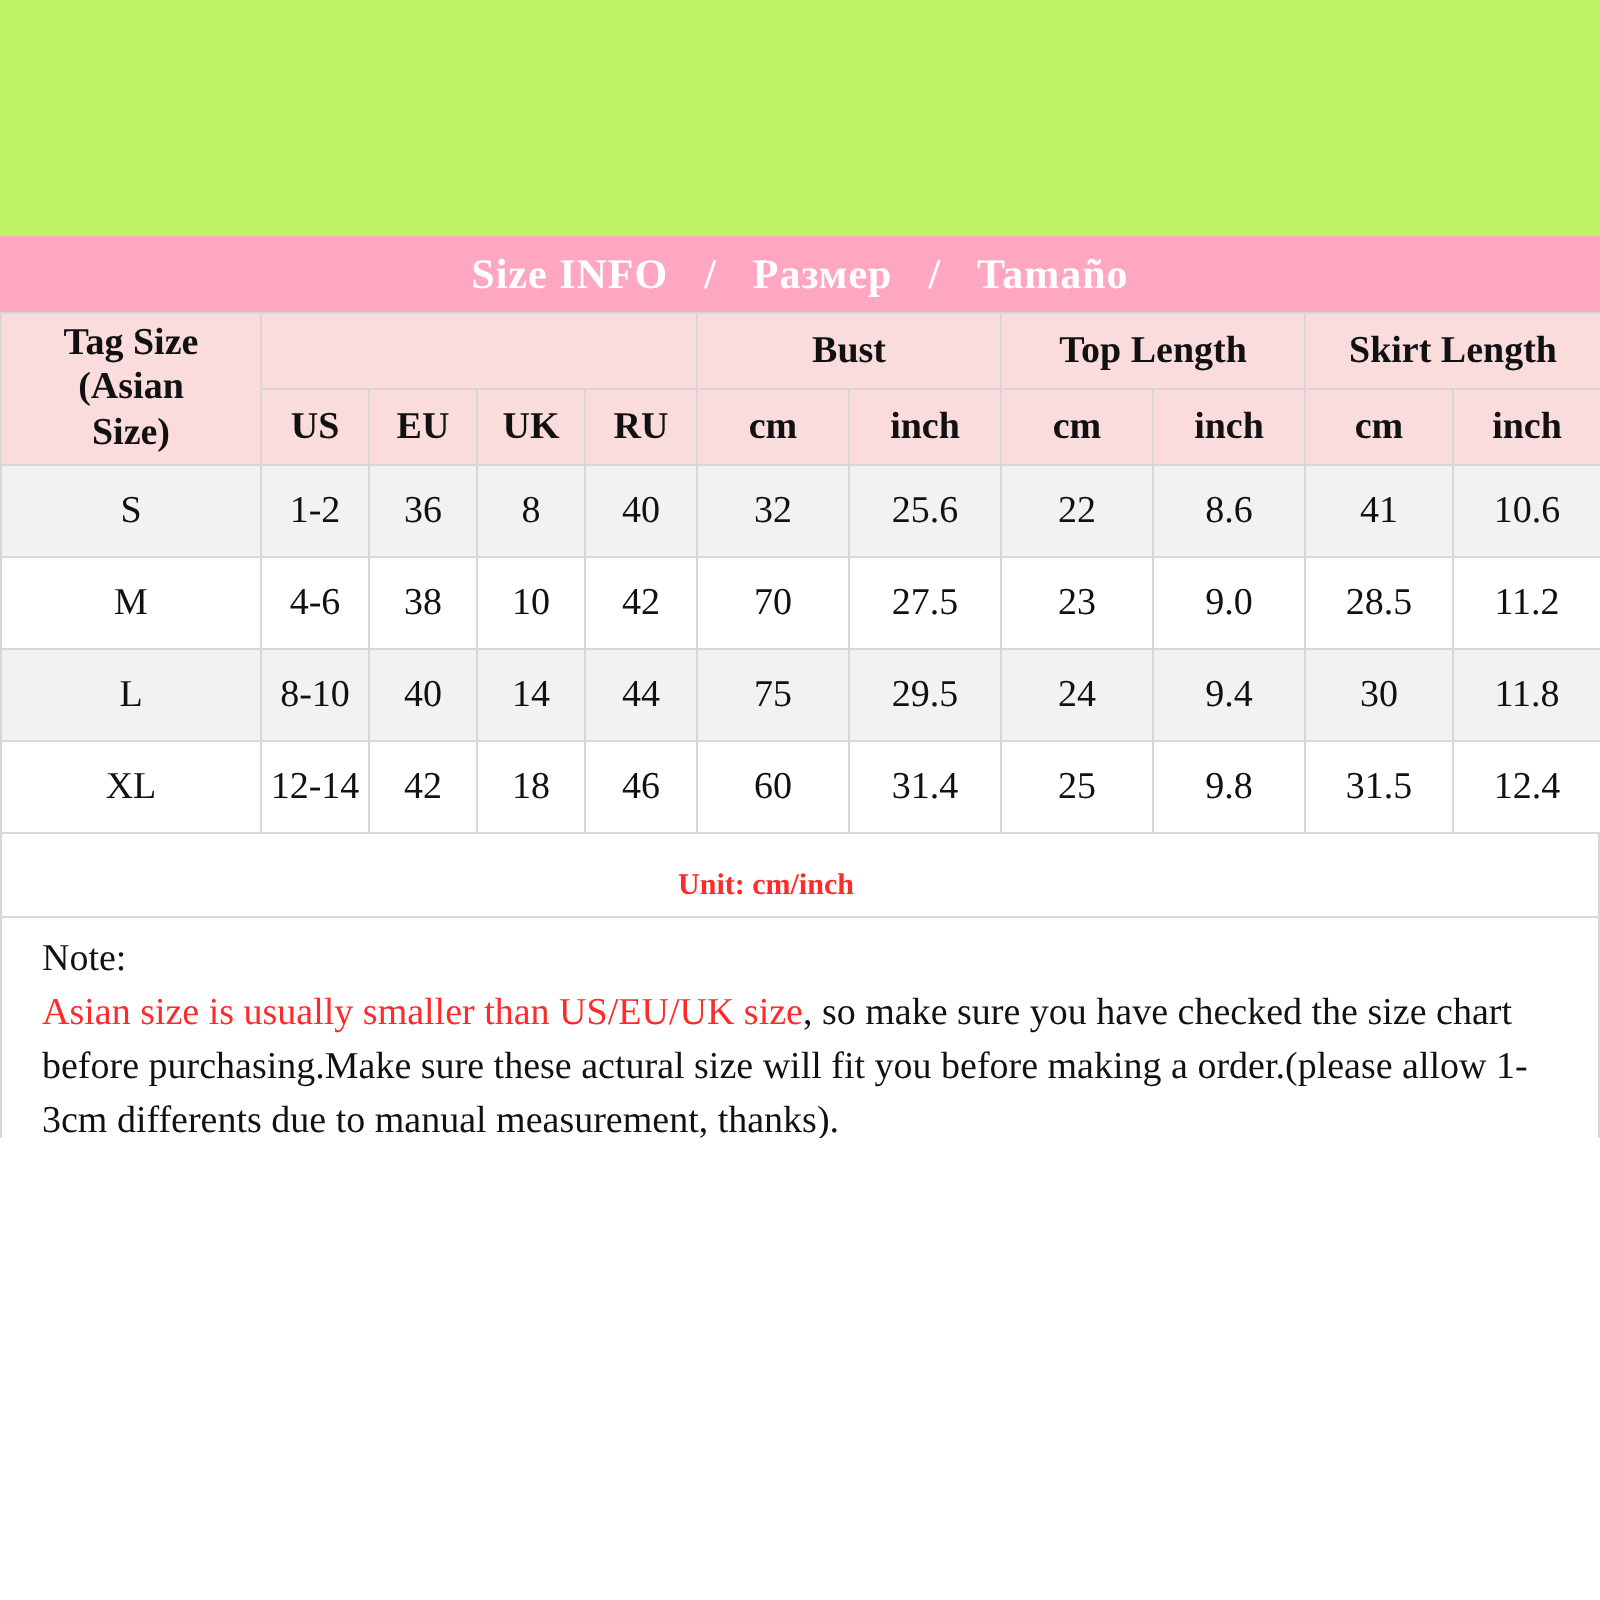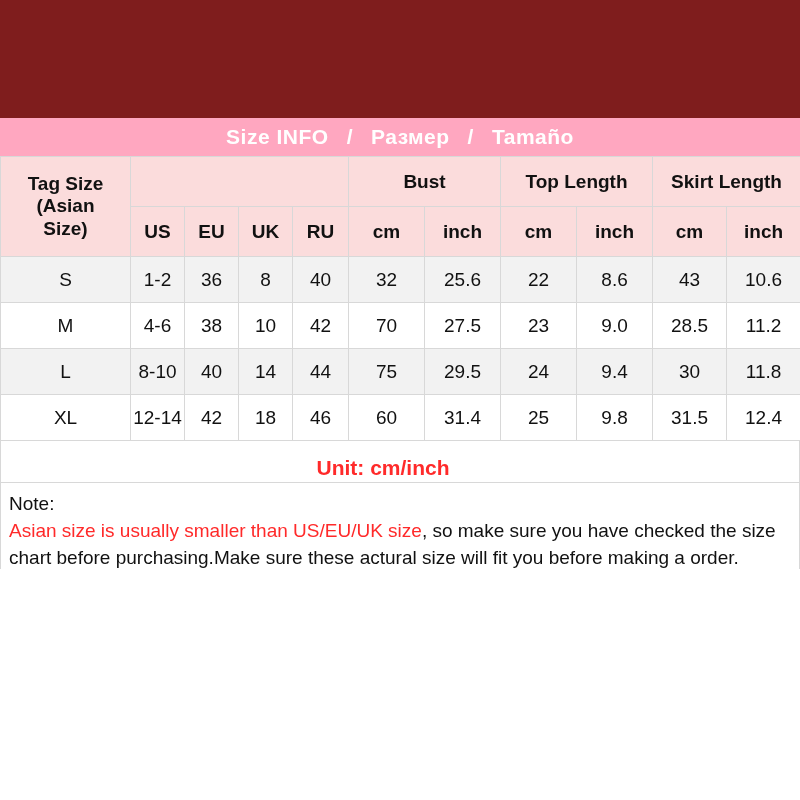--- a/index.html
+++ b/index.html
@@ -7,22 +7,23 @@
     padding: 0;
     background: #ffffff;
     width: 800px;
     height: 800px;
     font-family: "Liberation Sans", sans-serif;
   }
   #root {
     position: relative;
     width: 800px;
     height: 569px;
-    background: #7f1d1d;
+    background: #bef264;
     overflow: hidden;
+    font-family: Liberation Serif, serif;
   }
   .chart-wrap {
     position: absolute;
     left: 0;
     top: 118px;
     width: 800px;
   }
 
   
   .title-bar {
@@ -55,21 +56,21 @@
   .hdr-pink {
     background: #fbdcdc;
     font-weight: bold;
     font-size: 20px;
     padding: 4px 2px;
   }
   .hdr-tag {
     background: #fbdcdc;
     font-weight: bold;
     font-size: 20px;
-    padding: 16px 6px;
+    padding: 4px 6px;
     line-height: 1.18;
   }
   tr.row-a td { background: #f2f2f2; height: 43px; }
   tr.row-b td { background: #ffffff; height: 43px; }
   td.sz { font-size: 20px; }
 
   
   .unit-row {
     height: 42px;
     display: flex;
@@ -77,31 +78,31 @@
     justify-content: center;
     background: #ffffff;
     border-left: 1px solid #d8d8d8;
     border-right: 1px solid #d8d8d8;
     border-bottom: 1px solid #d8d8d8;
     box-sizing: border-box;
     width: 800px;
   }
   .unit-row span {
     color: #ff2a2a;
-    font-size: 21px;
+    font-size: 15px;
     font-weight: bold;
     margin-top: 12px;
   }
   .unit-gap { display: inline-block; width: 34px; }
 
   
   .note {
     width: 800px;
     box-sizing: border-box;
-    padding: 8px 8px 12px 8px;
+    padding: 8px 8px 12px 20px;
     background: #ffffff;
     border-left: 1px solid #d8d8d8;
     border-right: 1px solid #d8d8d8;
     border-bottom: 1px solid #d8d8d8;
     font-size: 19px;
     line-height: 1.42;
     color: #111111;
   }
   .note .lbl { display: block; }
   .note .red { color: #ff2a2a; }
@@ -163,21 +164,21 @@
         <tr class="row-a">
           <td class="sz">S</td>
           <td>1-2</td>
           <td>36</td>
           <td>8</td>
           <td>40</td>
           <td>32</td>
           <td>25.6</td>
           <td>22</td>
           <td>8.6</td>
-          <td>43</td>
+          <td>41</td>
           <td>10.6</td>
         </tr>
         <tr class="row-b">
           <td class="sz">M</td>
           <td>4-6</td>
           <td>38</td>
           <td>10</td>
           <td>42</td>
           <td>70</td>
           <td>27.5</td>

